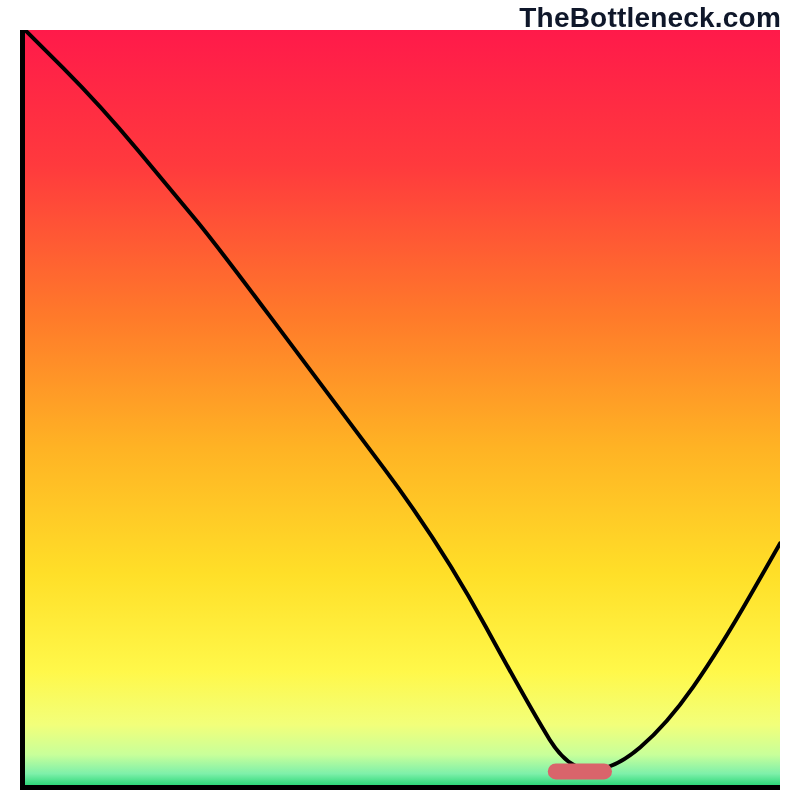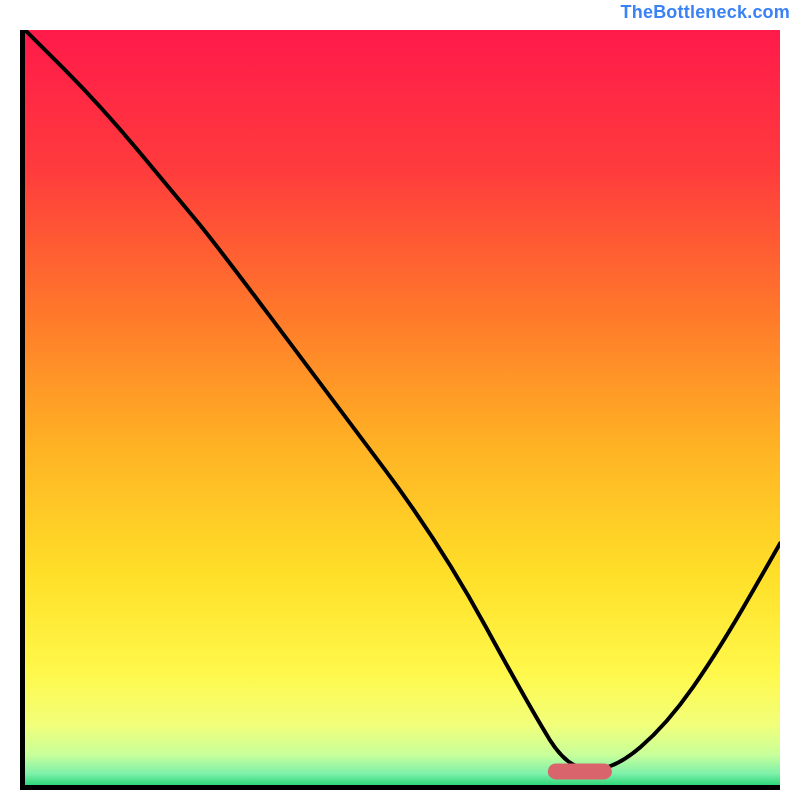--- a/index.html
+++ b/index.html
@@ -11,25 +11,25 @@
     overflow: hidden;
   }
   .canvas {
     position: relative;
     width: 800px;
     height: 800px;
   }
   .watermark {
     position: absolute;
     top: 2px;
-    right: 10px;
+    right: 19px;
     font-family: Arial, Helvetica, sans-serif;
-    font-size: 18px;
+    font-size: 28px;
     font-weight: 600;
-    color: #3b82f6;
+    color: #0f172a;
     letter-spacing: 0.2px;
     user-select: none;
   }
   .plot-frame {
     position: absolute;
     left: 20px;
     top: 30px;
     width: 760px;
     height: 760px;
     border: 5px solid #000;

